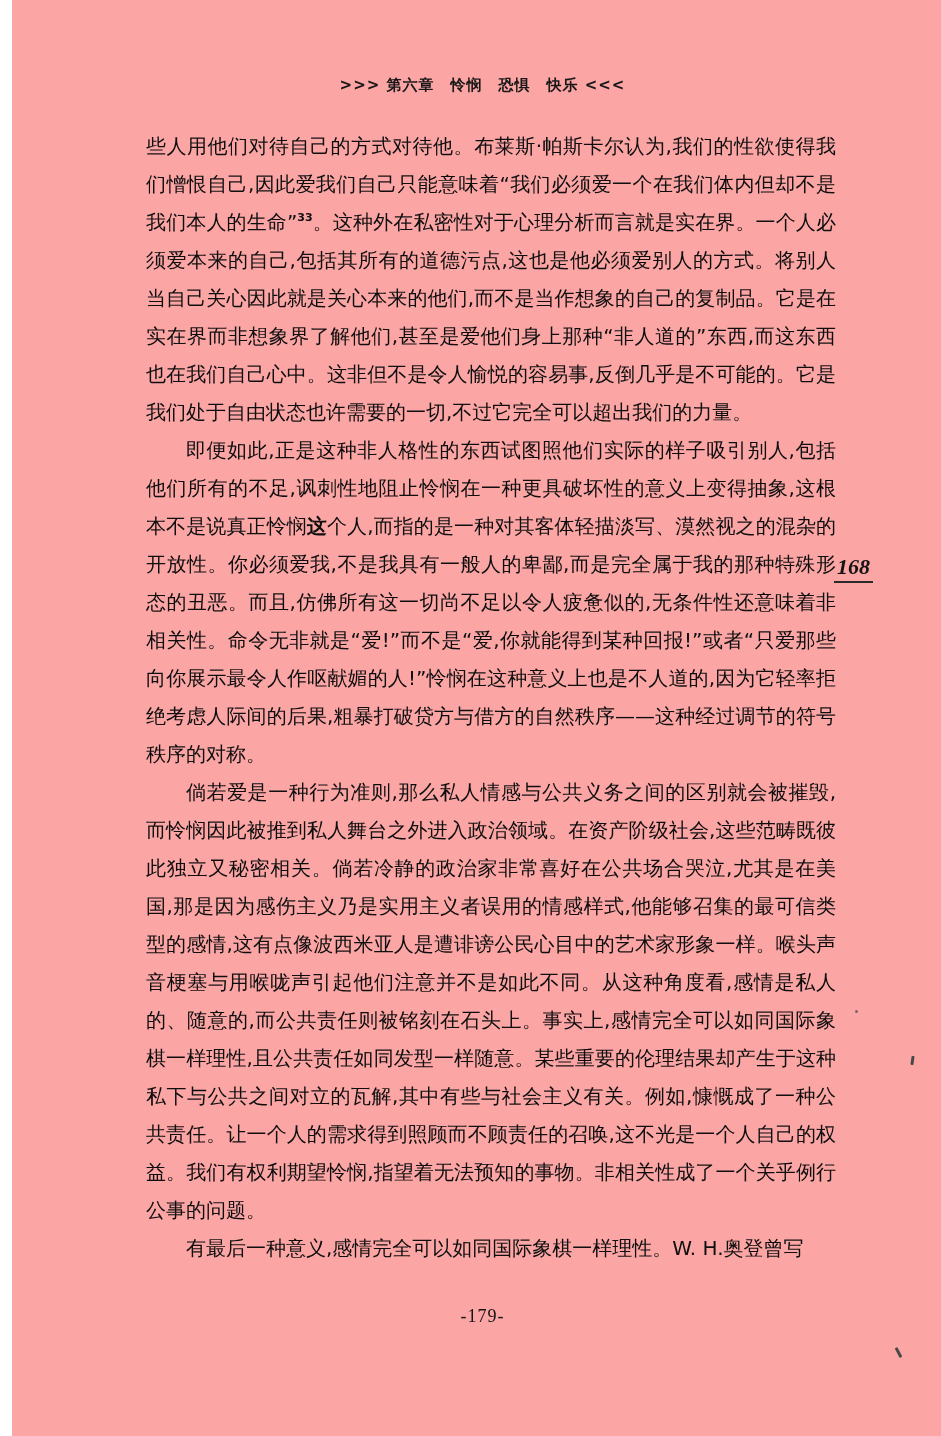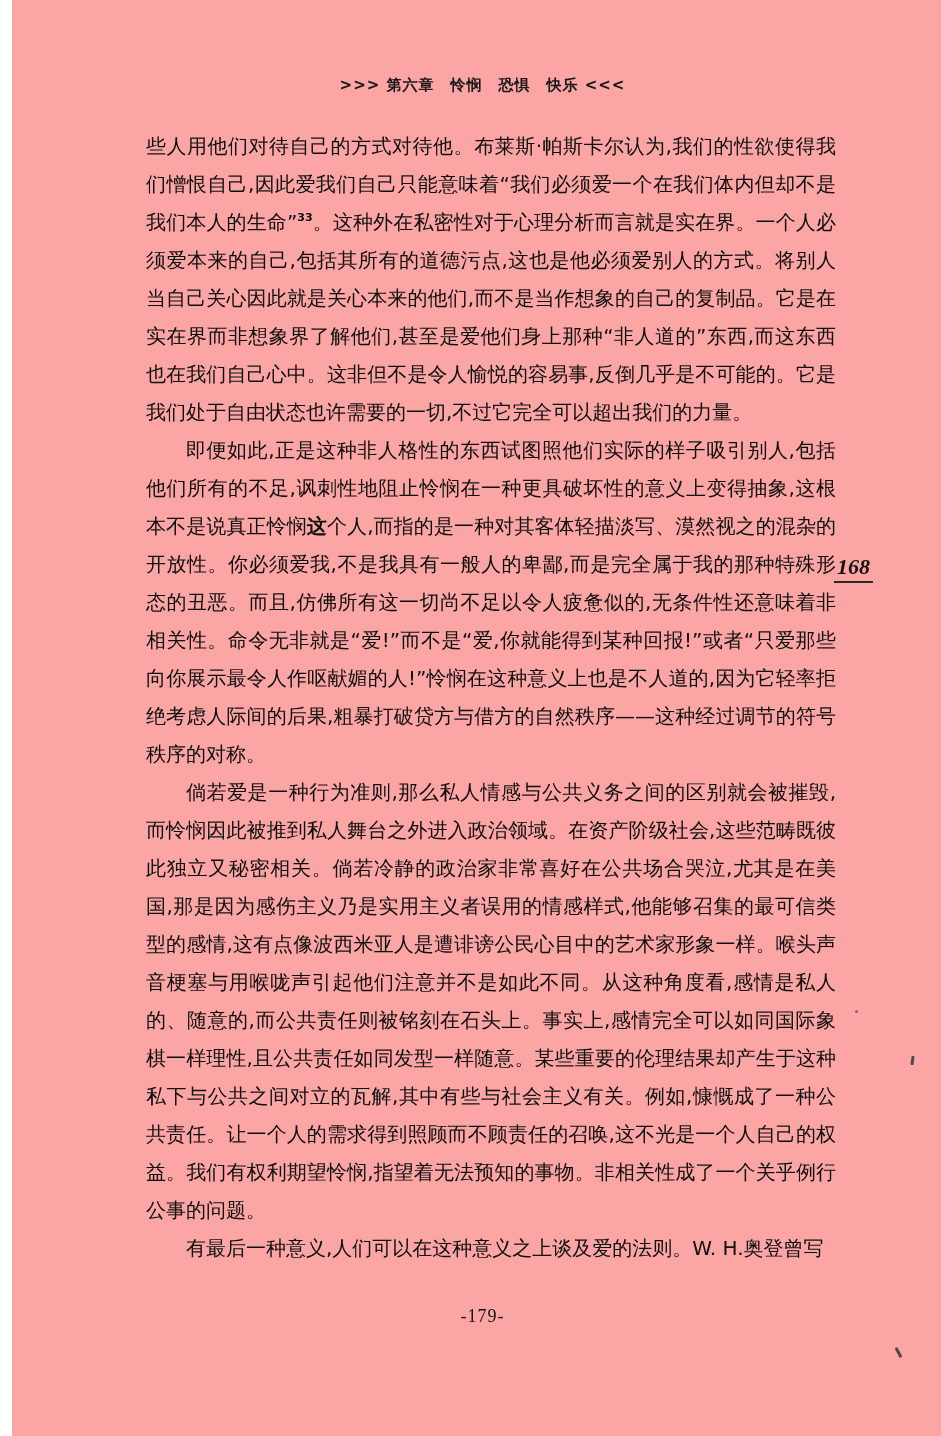--- a/index.html
+++ b/index.html
@@ -84,21 +84,21 @@
 <div class="page">
 
   <div class="chapter-header">&gt;&gt;&gt; 第六章　怜悯　恐惧　快乐 &lt;&lt;&lt;</div>
 
   <div class="margin-note">168</div>
 
   <div class="body-text">
       <p class="para"><span>些人用他们对待自己的方式对待他。布莱斯·帕斯卡尔认为,我们的性欲使得我们憎恨自己,因此爱我们自己只能意味着“我们必须爱一个在我们体内但却不是我们本人的生命”</span><sup>33</sup><span>。这种外在私密性对于心理分析而言就是实在界。一个人必须爱本来的自己,包括其所有的道德污点,这也是他必须爱别人的方式。将别人当自己关心因此就是关心本来的他们,而不是当作想象的自己的复制品。它是在实在界而非想象界了解他们,甚至是爱他们身上那种“非人道的”东西,而这东西也在我们自己心中。这非但不是令人愉悦的容易事,反倒几乎是不可能的。它是我们处于自由状态也许需要的一切,不过它完全可以超出我们的力量。</span></p>
       <p class="para indent"><span>即便如此,正是这种非人格性的东西试图照他们实际的样子吸引别人,包括他们所有的不足,讽刺性地阻止怜悯在一种更具破坏性的意义上变得抽象,这根本不是说真正怜悯</span><b>这</b><span>个人,而指的是一种对其客体轻描淡写、漠然视之的混杂的开放性。你必须爱我,不是我具有一般人的卑鄙,而是完全属于我的那种特殊形态的丑恶。而且,仿佛所有这一切尚不足以令人疲惫似的,无条件性还意味着非相关性。命令无非就是“爱!”而不是“爱,你就能得到某种回报!”或者“只爱那些向你展示最令人作呕献媚的人!”怜悯在这种意义上也是不人道的,因为它轻率拒绝考虑人际间的后果,粗暴打破贷方与借方的自然秩序——这种经过调节的符号秩序的对称。</span></p>
       <p class="para indent"><span>倘若爱是一种行为准则,那么私人情感与公共义务之间的区别就会被摧毁,而怜悯因此被推到私人舞台之外进入政治领域。在资产阶级社会,这些范畴既彼此独立又秘密相关。倘若冷静的政治家非常喜好在公共场合哭泣,尤其是在美国,那是因为感伤主义乃是实用主义者误用的情感样式,他能够召集的最可信类型的感情,这有点像波西米亚人是遭诽谤公民心目中的艺术家形象一样。喉头声音梗塞与用喉咙声引起他们注意并不是如此不同。从这种角度看,感情是私人的、随意的,而公共责任则被铭刻在石头上。事实上,感情完全可以如同国际象棋一样理性,且公共责任如同发型一样随意。某些重要的伦理结果却产生于这种私下与公共之间对立的瓦解,其中有些与社会主义有关。例如,慷慨成了一种公共责任。让一个人的需求得到照顾而不顾责任的召唤,这不光是一个人自己的权益。我们有权利期望怜悯,指望着无法预知的事物。非相关性成了一个关乎例行公事的问题。</span></p>
-      <p class="para indent"><span>有最后一种意义,人们可以在这种意义之上谈及爱的法则。W. H.奥登曾写</span></p>
+      <p class="para indent"><span>有最后一种意义,感情完全可以如同国际象棋一样理性。W. H.奥登曾写</span></p>
     </div>
 
   <div class="page-number">-179-</div>
 
   <div class="speck s1"></div>
   <div class="speck s2"></div>
   <div class="speck s3"></div>
 
 </div>
 

